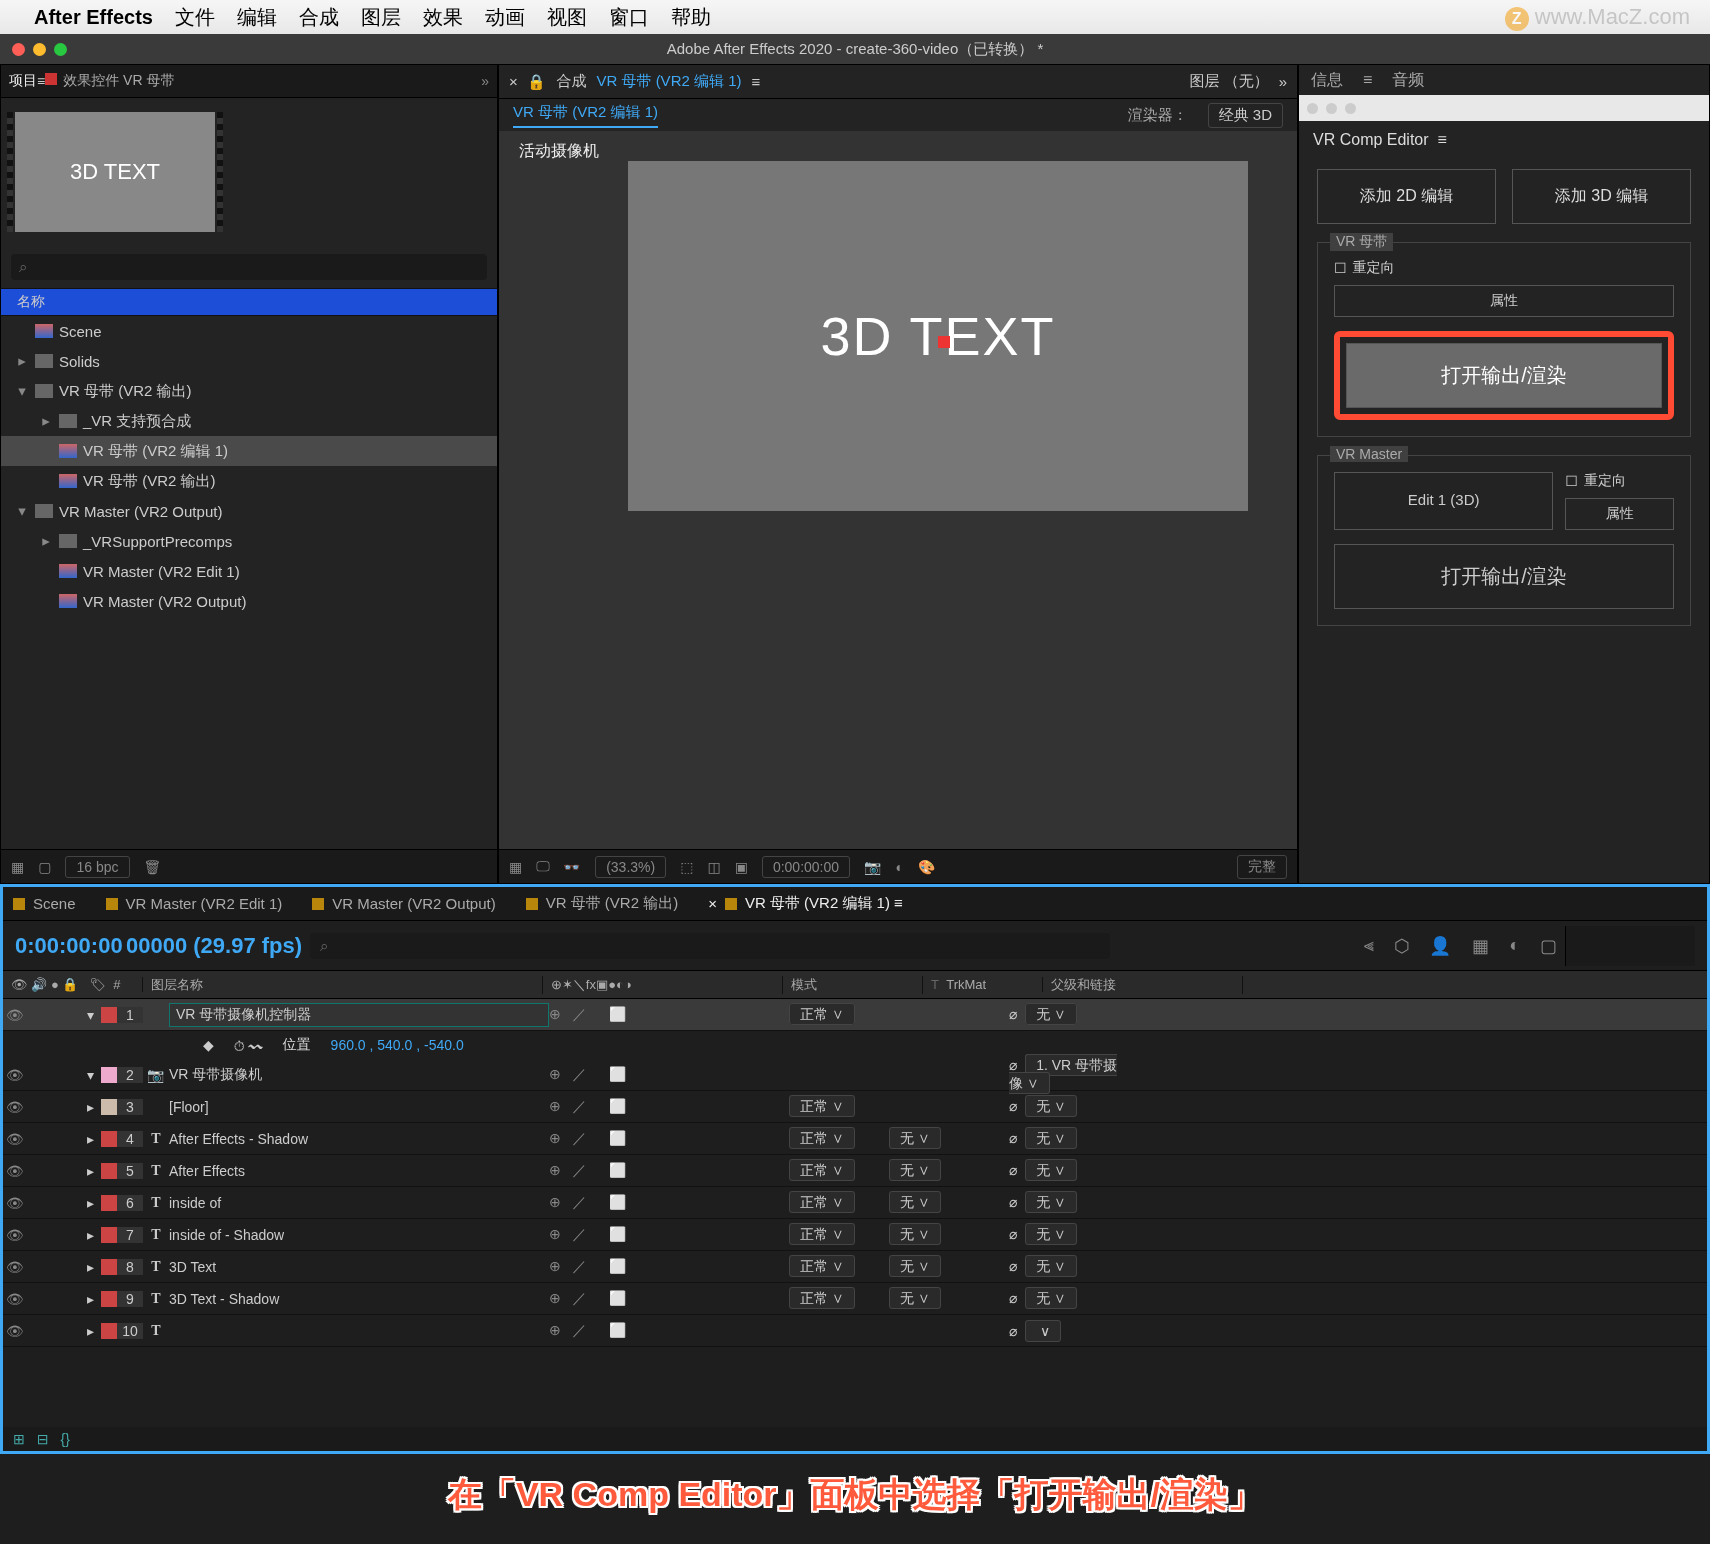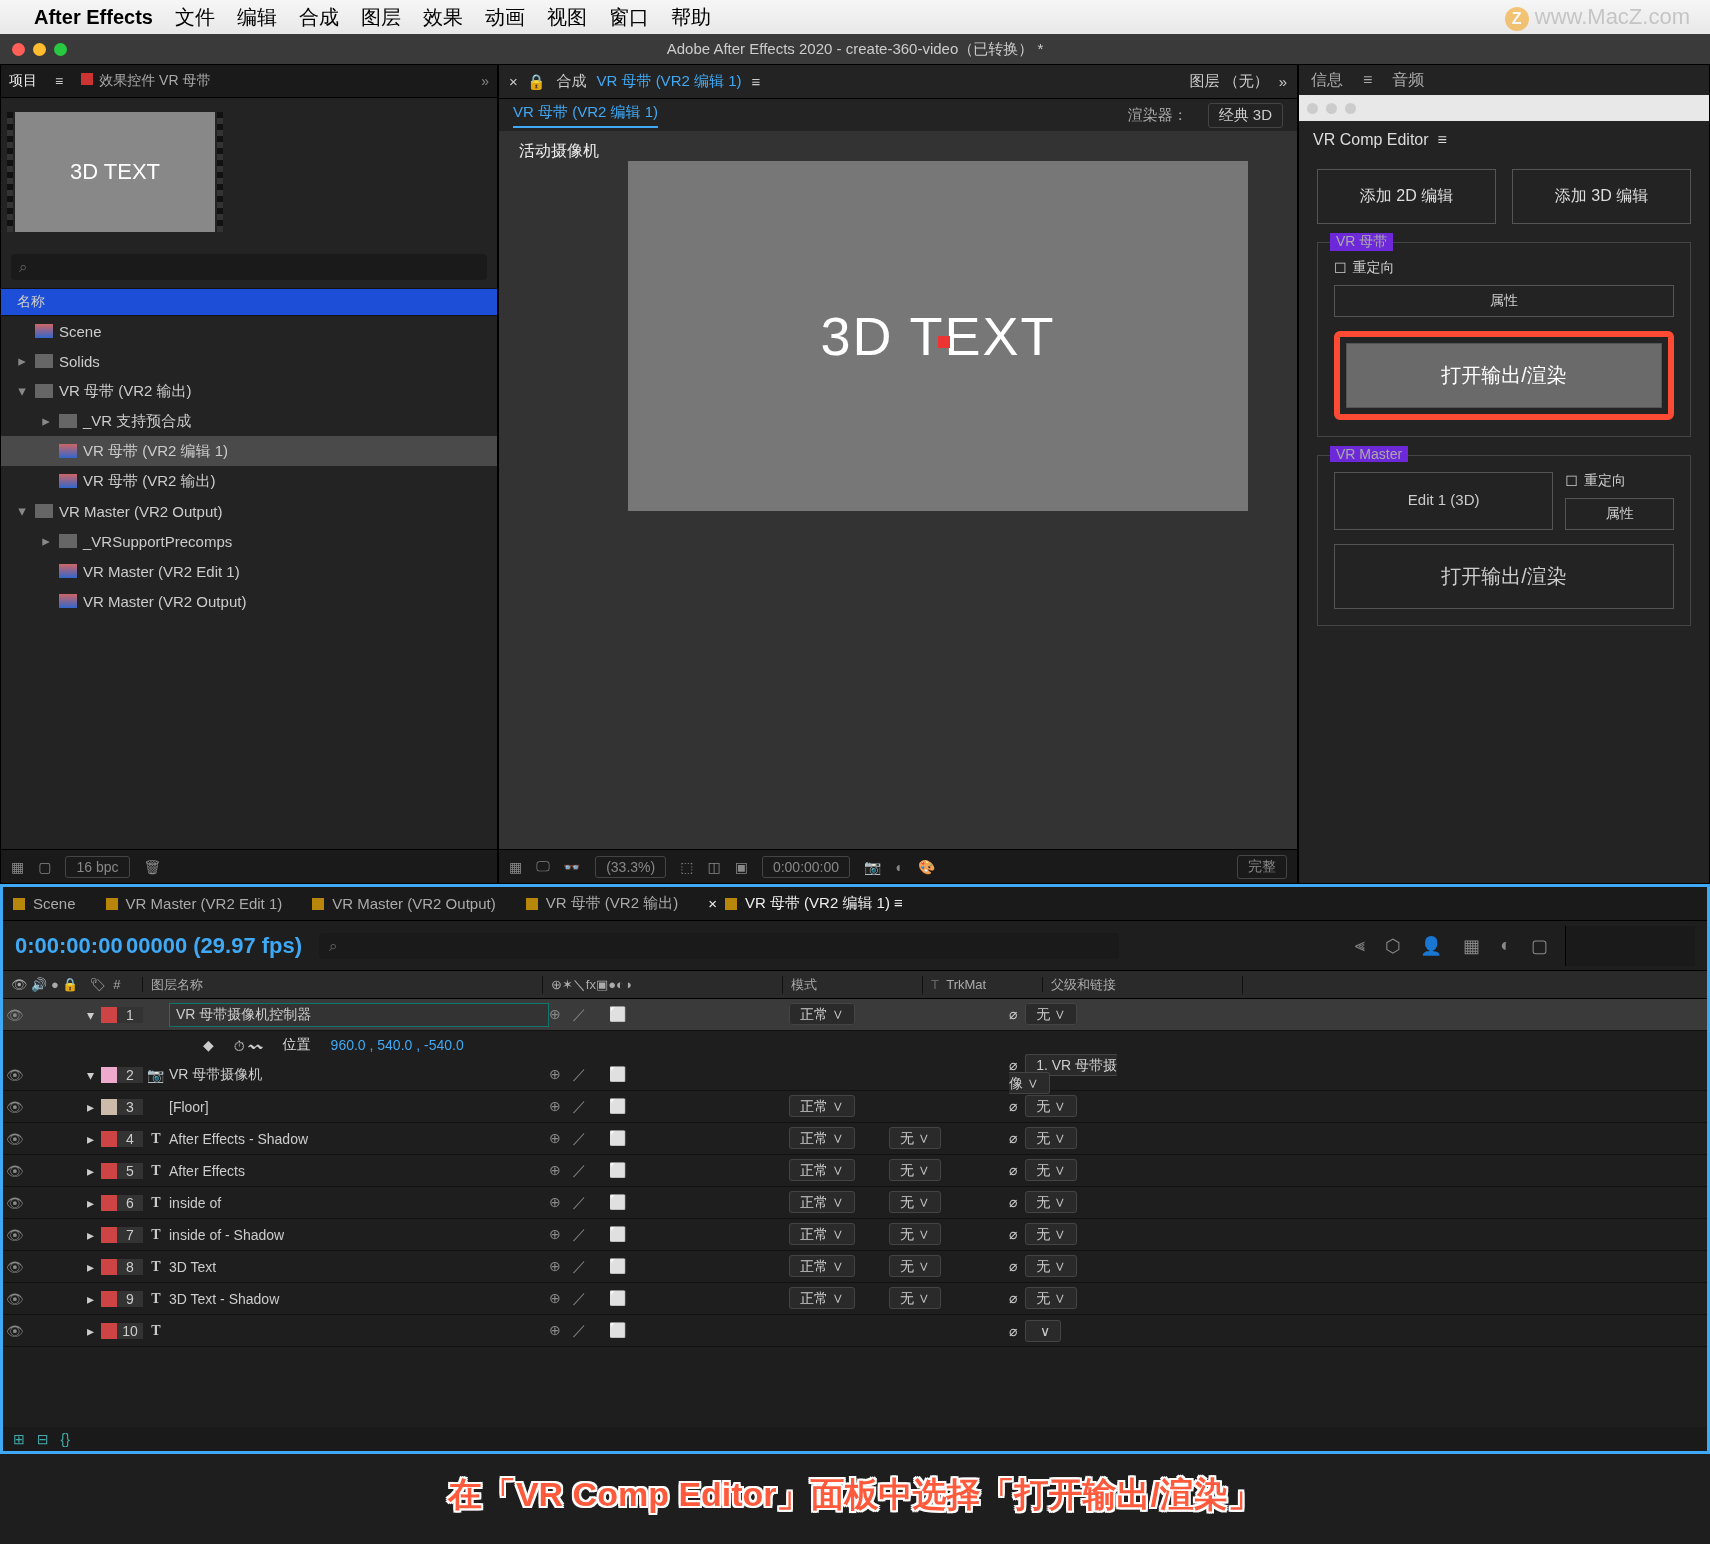--- a/index.html
+++ b/index.html
@@ -9,21 +9,21 @@
 .menubar .appname { font-weight:700; }
 .watermark { position:absolute; right:20px; top:4px; font-size:22px; color:#aaa; opacity:.6;margin-left:6px; }
 .watermark .z { display:inline-block; width:24px; height:24px; border-radius:50%; background:#f5a623; color:#fff; text-align:center; font-weight:700; line-height:24px; font-size:16px; margin-right:6px; }
 .titlebar { background:#3a3a3a; height:30px; display:flex; align-items:center; position:relative; }
 .traffic { display:flex; gap:8px; padding:0 12px; }
 .tl { width:13px; height:13px; border-radius:50%; }
 .red { background:#ff5f57; } .yel { background:#febc2e; } .grn { background:#28c840; }
 .titlebar .title { position:absolute; left:0; right:0; text-align:center; color:#ccc; font-size:15px; }
 .workspace { display:flex; height:820px; }
 .panel { background:#232323; border:1px solid #000; display:flex; flex-direction:column; }
-.panel-tabs { display:flex; align-items:center; background:#1a1a1a; height:32px; padding:16px 8px; gap:18px; border-bottom:1px solid #000; font-size:14px; }
+.panel-tabs { display:flex; align-items:center; background:#1a1a1a; height:32px; padding:16px 8px; gap:0; border-bottom:1px solid #000; font-size:14px; }
 .panel-tabs .tab { color:#aaa; cursor:pointer; }
 .panel-tabs .tab.active { color:#eee; }
 .panel-tabs .sq { width:12px; height:12px; background:#c33; display:inline-block; margin-right:6px; }
 .panel-tabs .chev { margin-left:auto; color:#888; }
 
 .left { width:498px; }
 .comp-thumb { display:flex; padding:14px; gap:14px; }
 .thumb { width:200px; height:120px; background:#888; display:flex; align-items:center; justify-content:center; color:#fff; font-size:22px; position:relative; }
 .thumb::before,.thumb::after { content:""; position:absolute; top:0; bottom:0; width:6px; background:repeating-linear-gradient(#111 0 6px,#333 6px 12px); }
 .thumb::before { left:-8px; } .thumb::after { right:-8px; }
@@ -56,37 +56,37 @@
 
 .right { width:412px; }
 .float-tabs { display:flex; align-items:center; height:30px; padding:0 12px; gap:20px; font-size:16px; color:#aaa; }
 .float-title { background:#e8e8e8; height:26px; display:flex; align-items:center; padding:0 8px; gap:8px; }
 .float-title .tl2 { width:11px; height:11px; border-radius:50%; background:#ccc; }
 .vr-label { padding:10px 14px; font-size:16px; color:#ddd; }
 .vr-body { padding:10px 18px; display:flex; flex-direction:column; gap:18px; }
 .vr-row { display:flex; gap:16px; }
 .vr-btn { flex:1; border:1px solid #555; padding:16px 0; text-align:center; font-size:16px; color:#ddd; cursor:pointer; }
 .vr-group { border:1px solid #444; padding:16px; position:relative; }
-.vr-group .gtitle { position:absolute; top:-10px; left:12px; background:#6d28d9; padding:0 6px; font-size:14px; color:#aaa; }
+.vr-group .gtitle { position:absolute; top:-10px; left:12px; background:#404040; padding:0 6px; font-size:14px; color:#aaa; }
 .vr-grid { display:flex; gap:12px; margin-bottom:14px; }
 .vr-grid .vb { border:1px solid #555; padding:18px 0; text-align:center; font-size:15px; flex:2; }
 .vr-grid .side { flex:1; display:flex; flex-direction:column; gap:8px; }
 .vr-grid .chk { display:flex; align-items:center; gap:6px; font-size:14px; }
 .vr-grid .prop { border:1px solid #555; padding:6px 0; text-align:center; font-size:14px; }
 .vr-wide { border:1px solid #555; padding:18px 0; text-align:center; font-size:20px; }
 .vr-wide.hl { background:#6a6a6a; color:#fff; }
 .hlbox { border:6px solid #ff4b33; border-radius:6px; padding:6px; }
 
 .timeline { border:3px solid #3fa9f5; background:#1e1e1e; height:570px; display:flex; flex-direction:column; }
 .tl-tabs { display:flex; align-items:center; height:34px; background:#1a1a1a; padding:0 10px; gap:30px; font-size:15px; border-bottom:1px solid #000; }
 .tl-tabs .ttab { display:flex; align-items:center; gap:8px; color:#aaa; }
 .tl-tabs .ttab .sq { width:12px; height:12px; background:#b8860b; }
 .tl-tabs .ttab.active { color:#eee; }
 .tl-tabs .ttab.active .sq { background:#b8860b; }
-.tl-hdr { display:flex; align-items:center; height:50px; padding:0 12px; gap:17px; border-bottom:1px solid #000; }
+.tl-hdr { display:flex; align-items:center; height:50px; padding:0 12px; gap:8px; border-bottom:1px solid #000; }
 .timecode { color:#3fa9f5; font-size:22px; font-weight:600; }
 .tl-search { flex:1; max-width:800px; background:#1a1a1a; border-radius:4px; height:26px; display:flex; align-items:center; padding:0 10px; color:#666; font-size:15px; }
 .tl-icons { display:flex; gap:20px; font-size:18px; color:#888; margin-left:auto; }
 .tl-cols { display:flex; align-items:center; height:28px; background:#2a2a2a; font-size:13px; color:#aaa; border-bottom:1px solid #000; }
 .tl-cols > div { padding:0 8px; border-right:1px solid #111; }
 .layers { flex:1; overflow:auto; }
 .layer { display:flex; align-items:center; height:32px; font-size:14px; border-bottom:1px solid #111; }
 .layer.sel { background:#3a3a3a; }
 .layer .eye { width:24px; text-align:center; color:#888; }
 .layer .num { width:26px; text-align:center; background:#333; }

